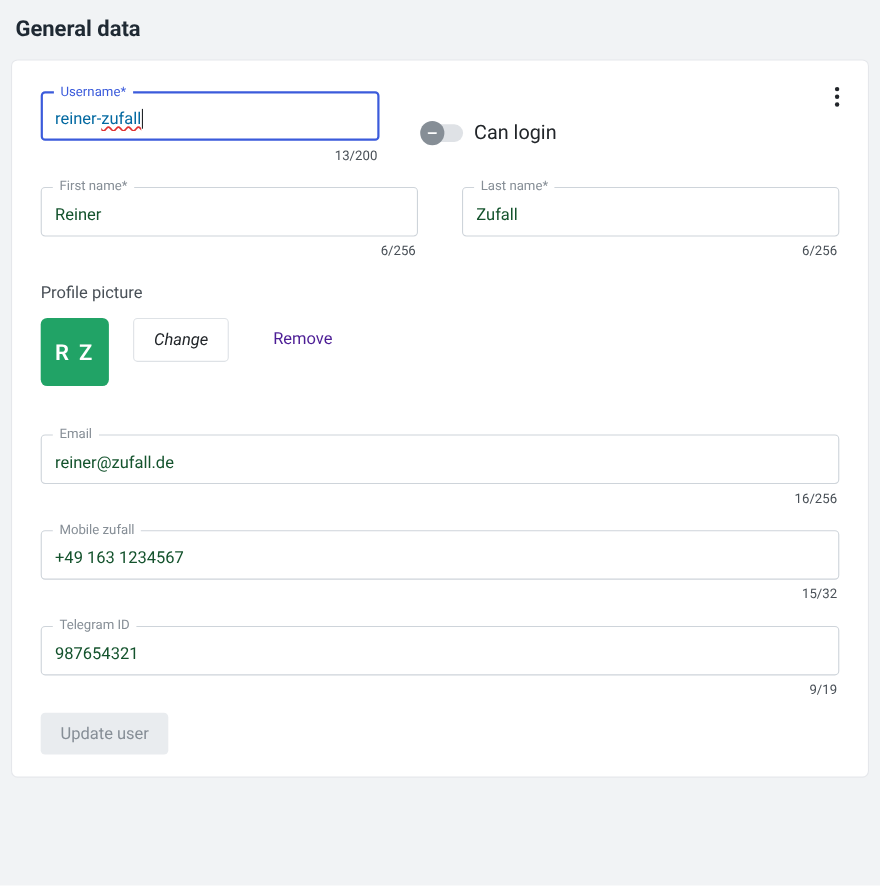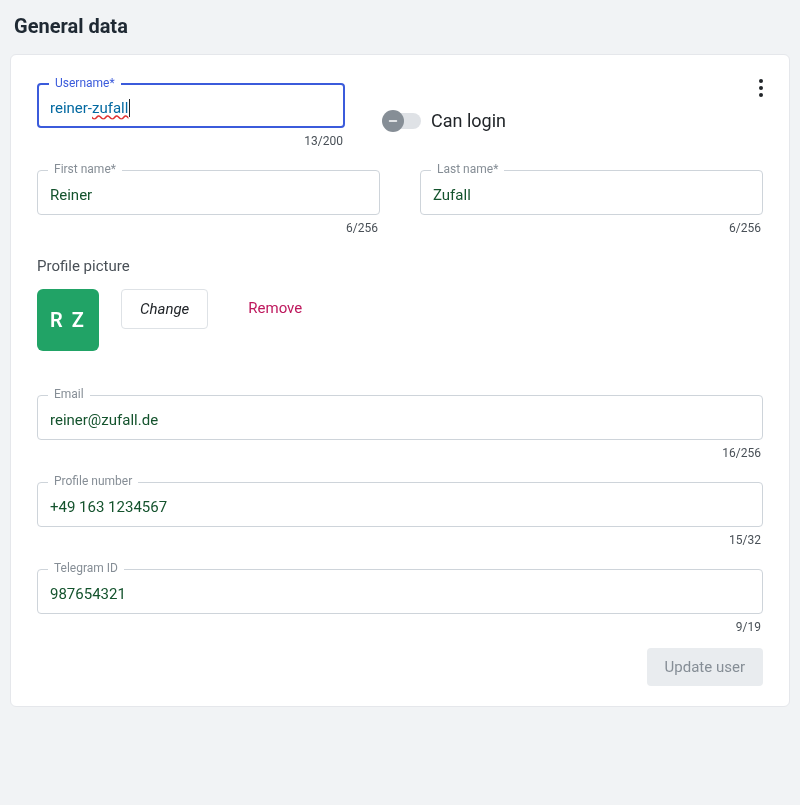--- a/index.html
+++ b/index.html
@@ -98,26 +98,26 @@
   .pp-row { display: flex; align-items: flex-start; gap: 22px; }
   .avatar {
     width: 62px; height: 62px; border-radius: 6px; background: #21a366;
     color: #fff; font-weight: 600; font-size: 20px; display:flex; align-items:center; justify-content:center;
     letter-spacing: 2px;
   }
   .btn {
     font-size: 15px; padding: 10px 18px; border-radius: 4px; cursor: pointer; font-family: inherit;
   }
   .btn-outline { background:#fff; border: 1px solid #dee2e6; color:#212529;font-style:italic; }
-  .btn-text { background: transparent; border: none; color:#be185d; }
+  .btn-text { background: transparent; border: none; color:#4c1d95; }
   .btn-disabled { background:#e9ecef; border:none; color:#868e96; cursor: default; }
 
   .big-gap { height: 44px; }
 
-  .footer { display:flex; justify-content:flex-end; margin-top: 14px; }
+  .footer { display:flex; margin-top: 14px; }
 
   .spell-error {
     text-decoration: underline wavy #e03131;
     text-decoration-skip-ink: none;
   }
   .input-like {
     font-size: 15px;
     color: #0369a1;
     display: inline-block;
     border-right: 1px solid #212529;
@@ -193,21 +193,21 @@
       <span class="field-label">Email</span>
       <input value="reiner@zufall.de" style="">
     </div>
     <div class="counter">16/256</div>
   </div>
 
   <div class="section-gap"></div>
 
   <div class="field-wrap">
     <div class="field">
-      <span class="field-label">Profile number</span>
+      <span class="field-label">Mobile zufall</span>
       <input value="+49 163 1234567" style="">
     </div>
     <div class="counter">15/32</div>
   </div>
 
   <div class="section-gap"></div>
 
   <div class="field-wrap">
     <div class="field">
       <span class="field-label">Telegram ID</span>

